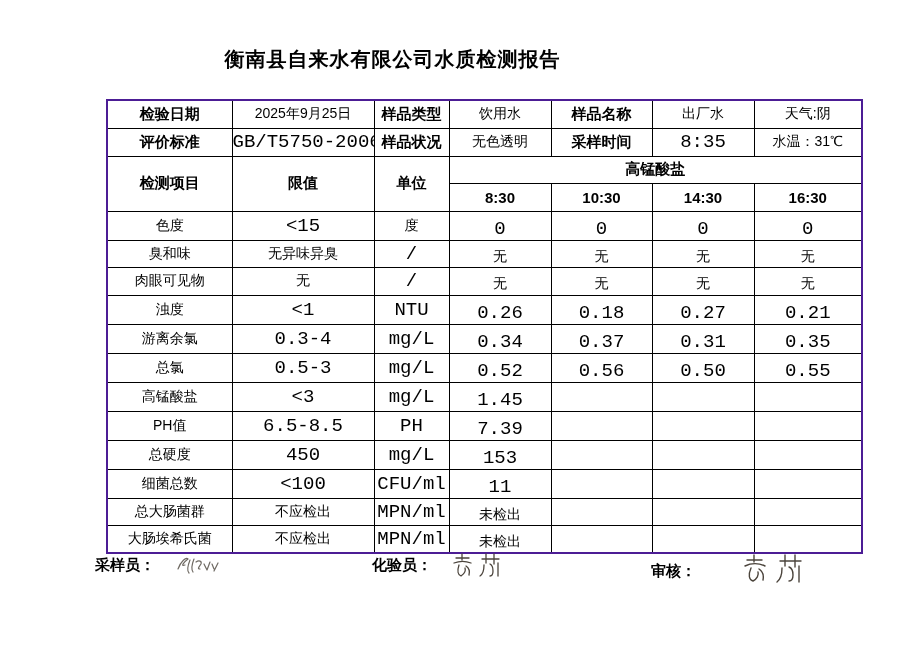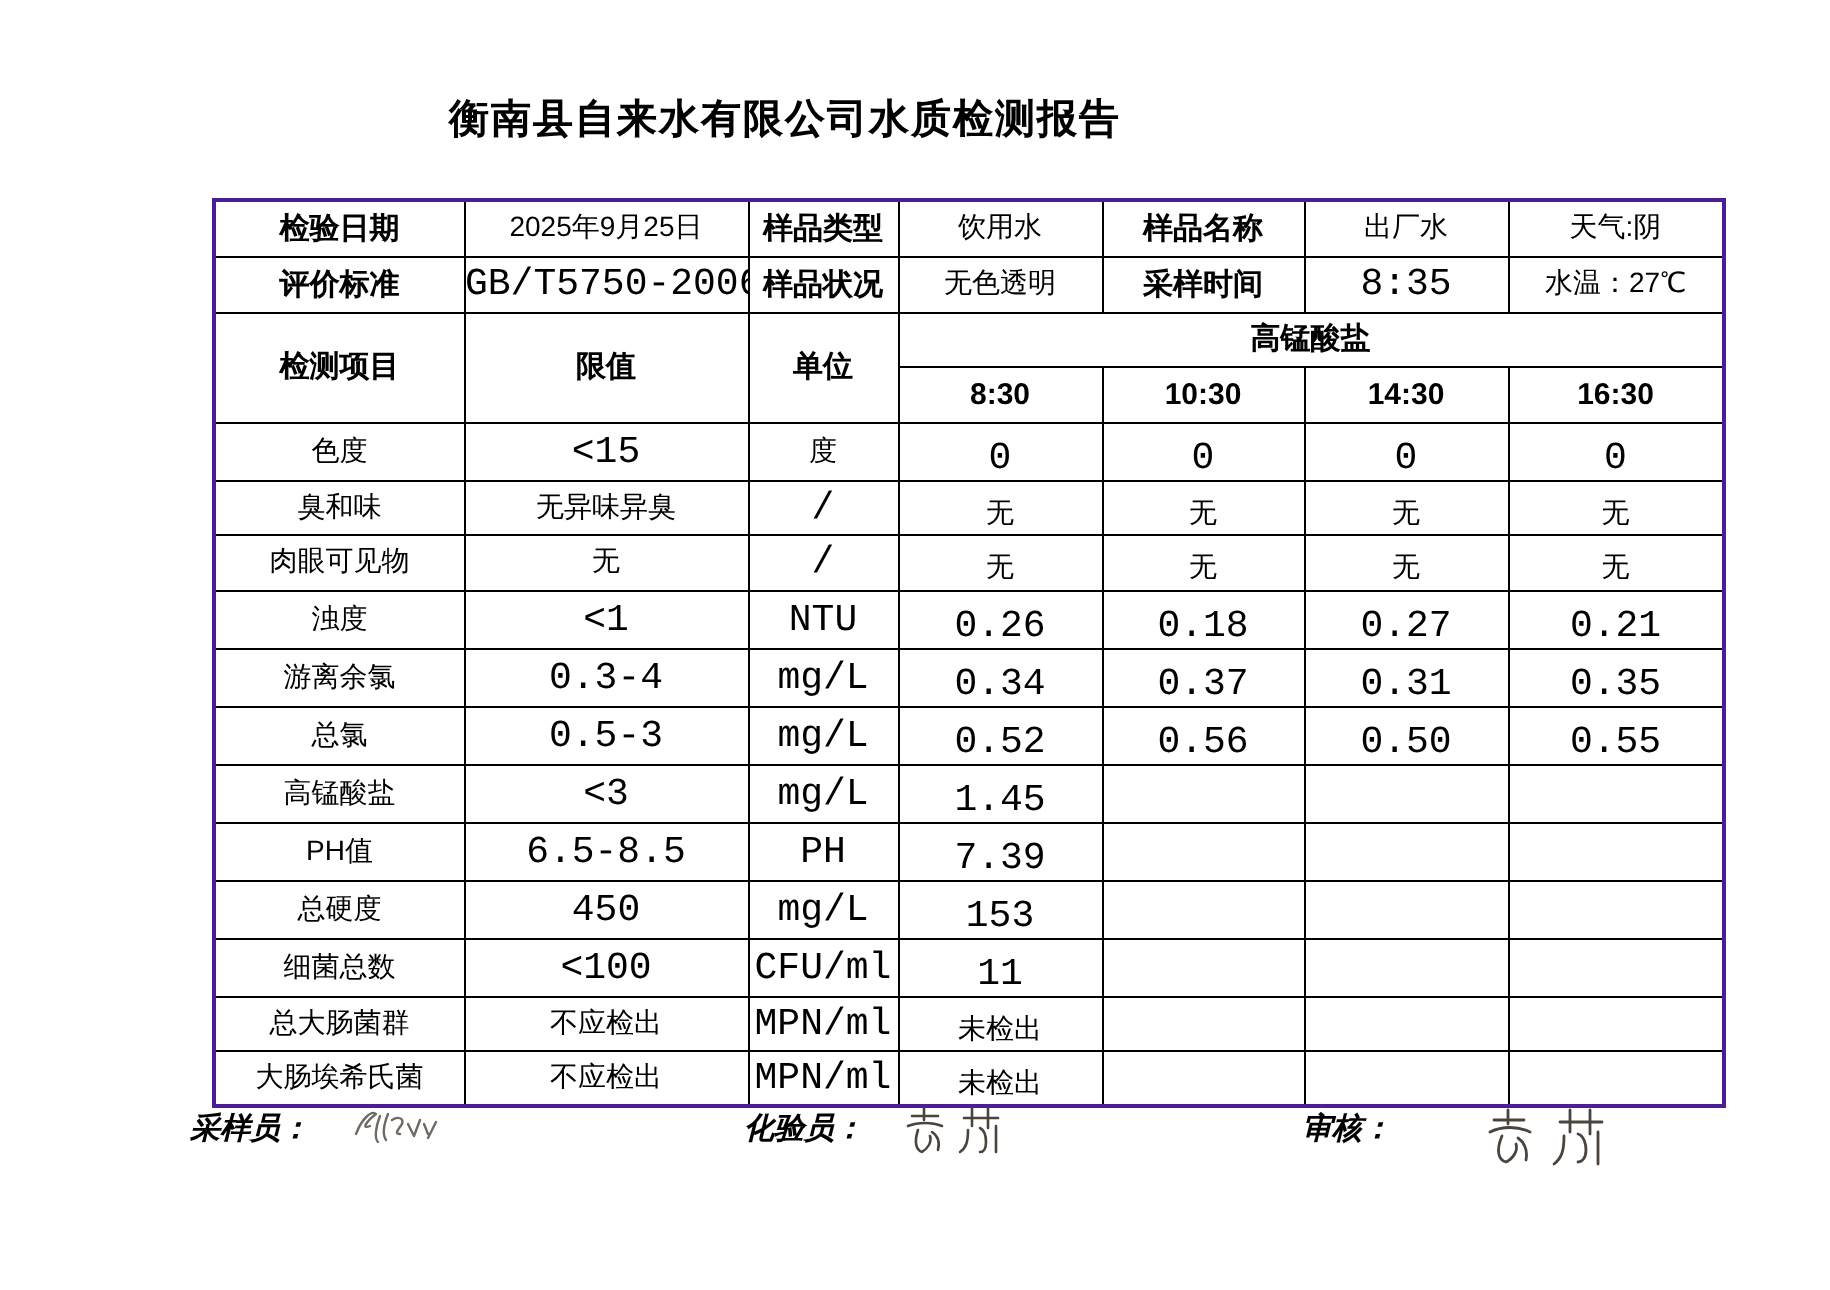--- a/index.html
+++ b/index.html
@@ -65,23 +65,22 @@
     position: absolute;
     left: 93px;
     top: 550px;
     width: 760px;
     height: 48px;
   }
   .signer {
     position: absolute;
     top: 0;
     display: flex;
-    align-items: flex-start;
+    align-items: flex-end;
     gap: 16px;
-    font-style: italic;
   }
   .signer .slabel {
     font-weight: bold;
     font-size: 15px;
     line-height: 30px;
   }
   .sig { display: block; }
 </style>
 </head>
 <body>
@@ -110,21 +109,21 @@
           <td>出厂水</td>
           <td>天气:阴</td>
         </tr>
         <tr class="h28">
           <td class="b">评价标准</td>
           <td class="num">GB/T5750-2006</td>
           <td class="b">样品状况</td>
           <td>无色透明</td>
           <td class="b">采样时间</td>
           <td class="num">8:35</td>
-          <td>水温：27℃</td>
+          <td>水温：31℃</td>
         </tr>
         <tr class="h27">
           <td class="b" rowspan="2">检测项目</td>
           <td class="b" rowspan="2">限值</td>
           <td class="b" rowspan="2">单位</td>
           <td class="b" colspan="4">高锰酸盐</td>
         </tr>
         <tr class="h28">
           <td class="b">8:30</td>
           <td class="b">10:30</td>

